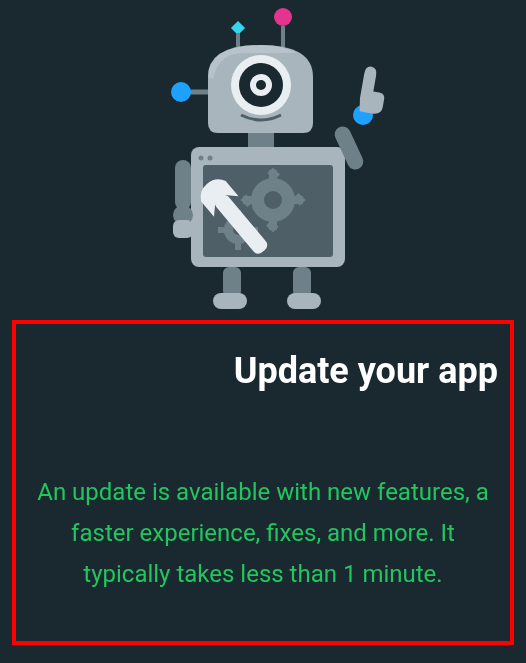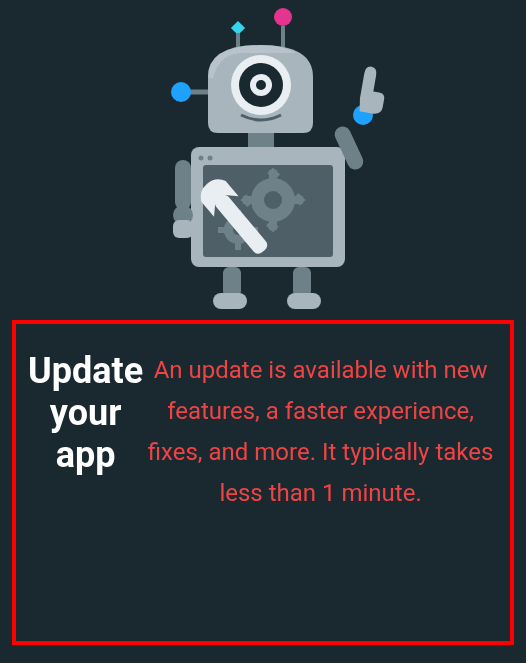--- a/index.html
+++ b/index.html
@@ -31,31 +31,33 @@
       left: 12px;
       right: 12px;
       bottom: 18px;
       border: 4px solid #ff0000;
       pointer-events: none;
     }
     .text-content {
       width: 100%;
       padding: 30px 28px 0 28px;
       display: flex;
-      align-items: center;
+      flex-direction: column;
+      align-items: flex-end;
+      gap: 42px;
     }
     .title {
       color: #ffffff;
       font-size: 36px;
       font-weight: 700;
       text-align: center;
       margin-bottom: 38px;
     }
     .description {
-      color: #ef4444;
+      color: #22c55e;
       font-size: 24px;
       font-weight: 400;
       text-align: center;
       line-height: 1.7;
     }
   </style>
 </head>
 <body>
 
 <div class="robot-container">

